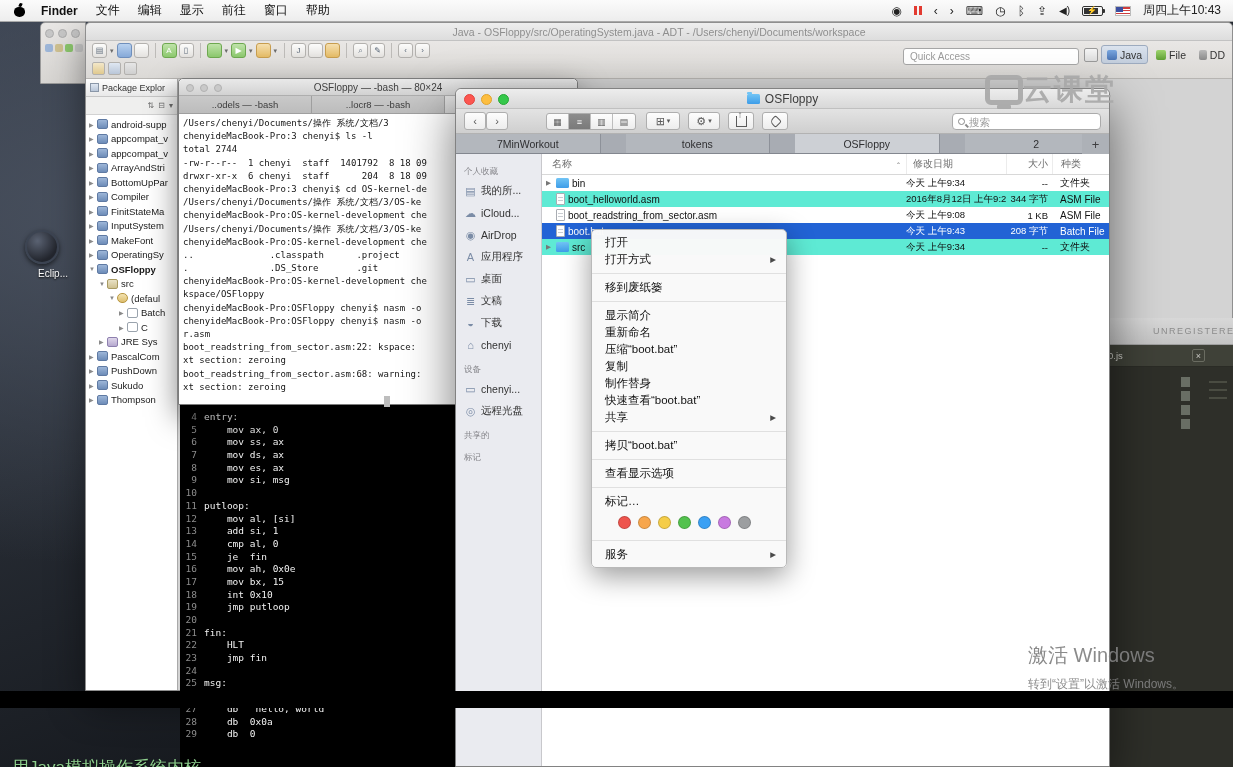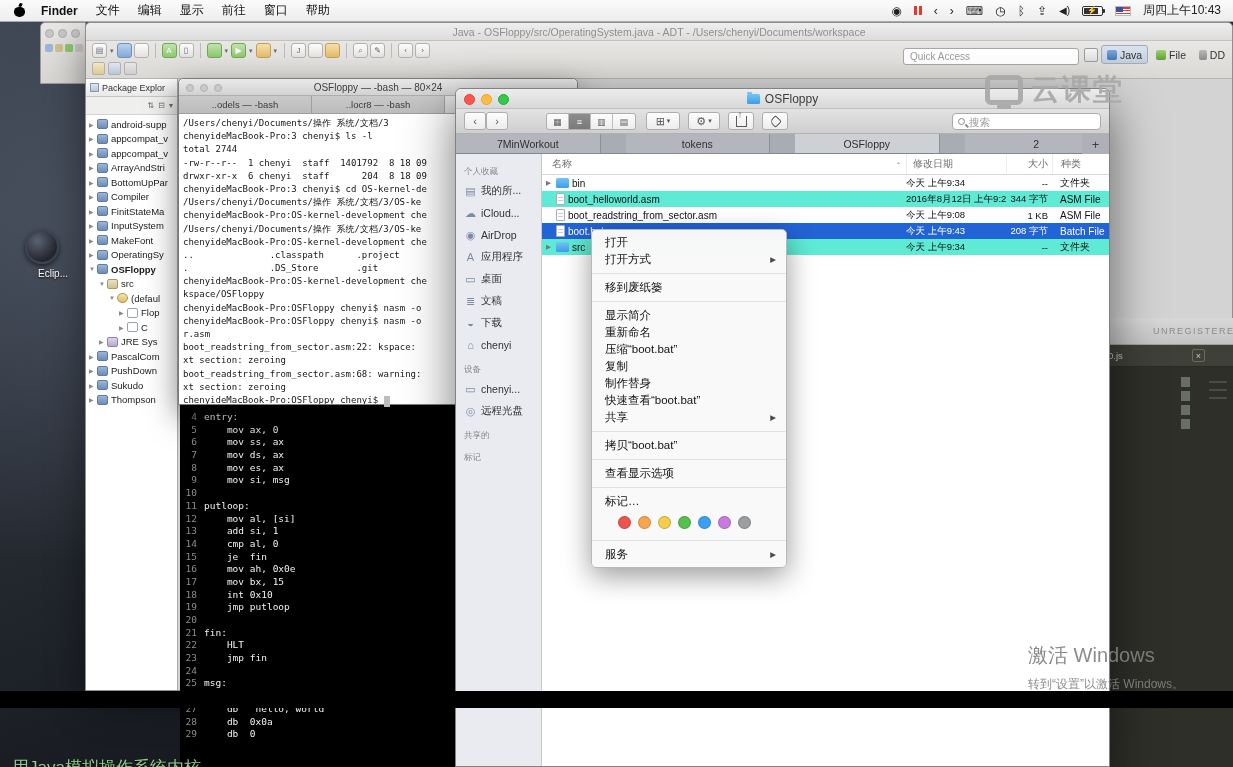--- a/index.html
+++ b/index.html
@@ -185,21 +185,21 @@
   #sublime{position:absolute;left:1097px;top:318px;width:136px;height:449px;z-index:12;background:#2e2f29;border-left:1px solid #1e1f1a;}
   .sub-title{height:27px;background:linear-gradient(#d8d8d8,#c4c4c4);border-bottom:1px solid #9f9f9f;
     display:flex;align-items:center;padding-left:55px;font-size:9px;color:#8b8b8b;letter-spacing:1.5px;white-space:nowrap;overflow:hidden;}
   .sub-tabs{height:22px;background:#3f4138;display:flex;align-items:center;padding-left:10px;font-size:9.5px;color:#c9c9c3;position:relative;border-bottom:1px solid #2a2b25;}
   .sub-close{position:absolute;right:28px;top:4px;width:13px;height:13px;border:1px solid #6a6c61;border-radius:2px;
     display:flex;align-items:center;justify-content:center;font-size:9px;color:#c9c9c3;}
   .sub-mark{position:absolute;width:9px;height:10px;background:#7e8478;opacity:.75;}
   .sub-mini{position:absolute;right:6px;width:18px;height:2px;background:#4a4c42;}
 
   
-  #wm{position:absolute;left:985px;top:70px;z-index:45;display:flex;align-items:center;gap:8px;opacity:.92;}
+  #wm{position:absolute;left:985px;top:70px;z-index:45;display:flex;align-items:center;gap:0;opacity:.92;}
   .wm-logo{width:38px;height:30px;border:5px solid #a9a9a9;border-radius:6px;position:relative;}
   .wm-logo::after{content:"";position:absolute;left:7px;bottom:-9px;width:14px;height:4px;background:#a9a9a9;border-radius:1px;}
   .wm-text{font-size:29px;color:#a9a9a9;font-weight:bold;letter-spacing:2px;}
   #activate{position:absolute;left:1028px;top:642px;z-index:45;color:#818181;opacity:.92;}
   .act1{font-size:20px;}
   .act2{font-size:12px;margin-top:7px;white-space:nowrap;}
   #bbar{position:absolute;left:0;top:691px;width:1233px;height:17px;background:#000;z-index:60;}
 </style>
 </head>
 <body>
@@ -365,21 +365,21 @@
 
           <div class="t-row pkg d2">
             <span class="t-arrow">▼</span>
             <span class="t-ico"></span>
             <span class="t-lab">(defaul</span>
           </div>
 
           <div class="t-row unit d3">
             <span class="t-arrow">▶</span>
             <span class="t-ico"></span>
-            <span class="t-lab">Flop</span>
+            <span class="t-lab">Batch</span>
           </div>
 
           <div class="t-row unit d3">
             <span class="t-arrow">▶</span>
             <span class="t-ico"></span>
             <span class="t-lab">C</span>
           </div>
 
           <div class="t-row lib d1">
             <span class="t-arrow">▶</span>
@@ -493,21 +493,20 @@
         <div class="term-line">r.asm</div>
 
         <div class="term-line">boot_readstring_from_sector.asm:22: kspace:</div>
 
         <div class="term-line">xt section: zeroing</div>
 
         <div class="term-line">boot_readstring_from_sector.asm:68: warning:</div>
 
         <div class="term-line">xt section: zeroing</div>
 
-        <div class="term-line">chenyideMacBook-Pro:OSFloppy chenyi$</div>
       </div>
     <div class="term-cursor"></div>
   </div>
 
   <div id="codepanel">
 
       <div class="c-row">
         <span class="c-n">4</span>
         <span class="c-c">entry:</span>
       </div>

